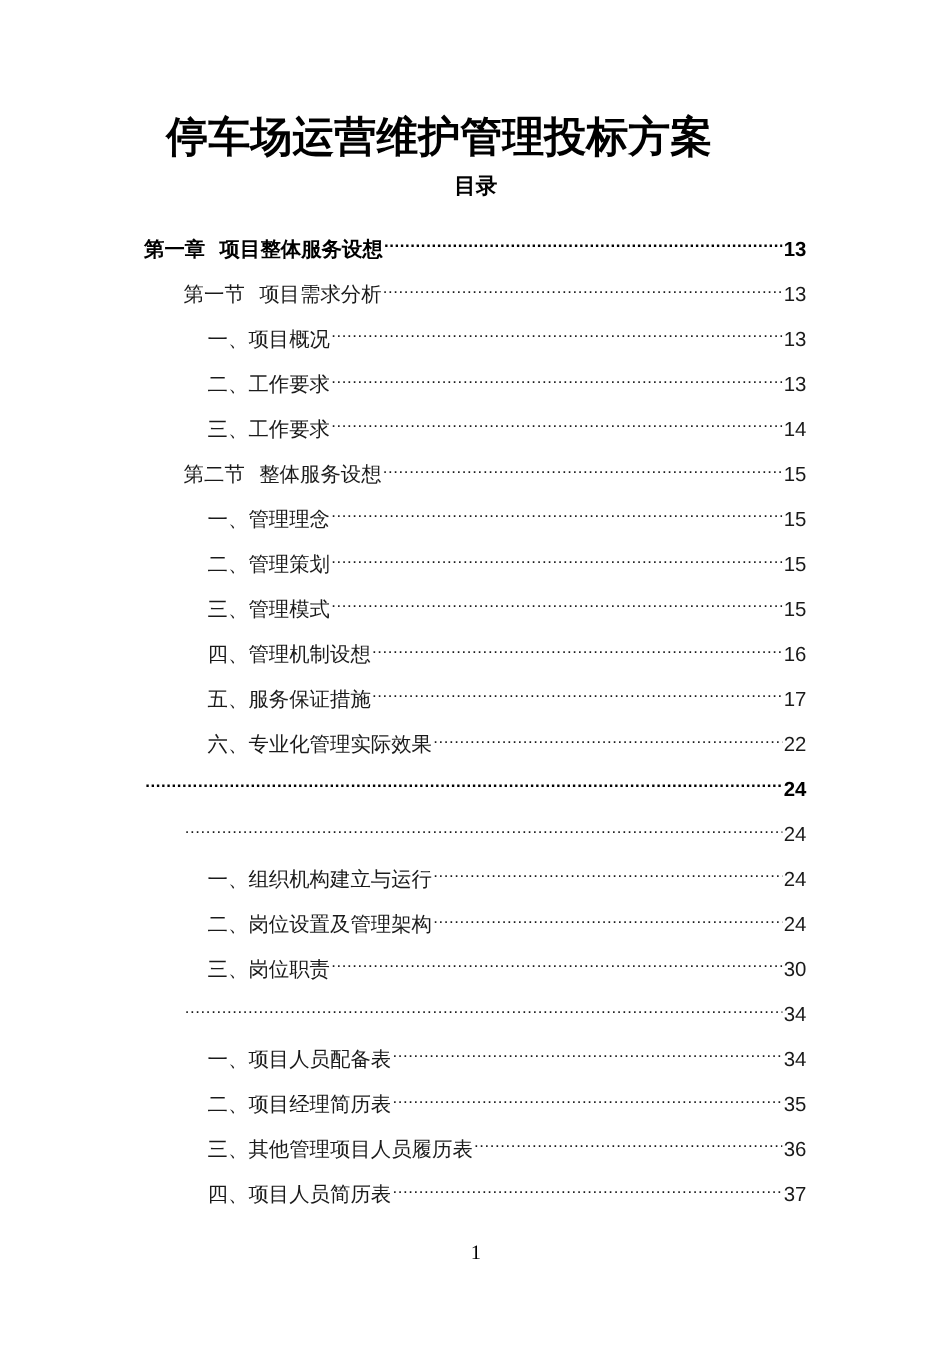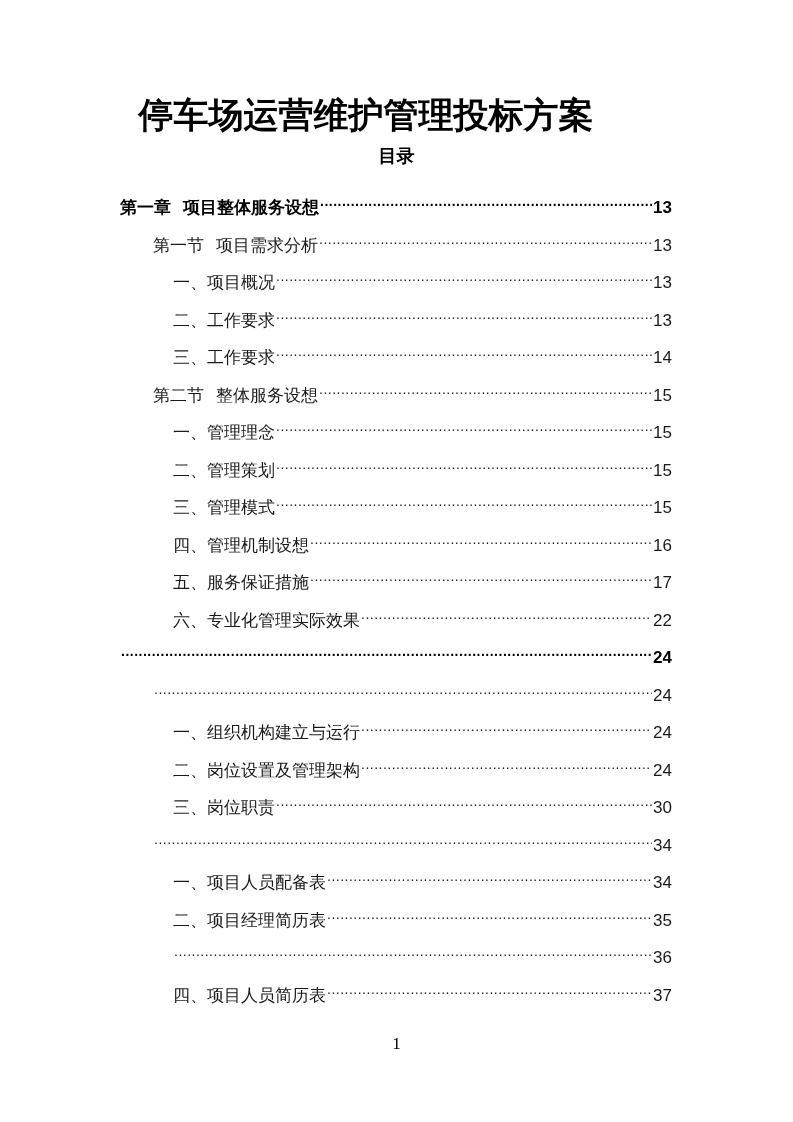--- a/index.html
+++ b/index.html
@@ -140,20 +140,21 @@
       <span class="toc-label"><span>一、</span><span>项目人员配备表</span></span>
       <span class="leader"></span>
       <span class="toc-page">34</span>
     </div>
     <div class="toc-entry level-3" style="top:716px">
       <span class="toc-label"><span>二、</span><span>项目经理简历表</span></span>
       <span class="leader"></span>
       <span class="toc-page">35</span>
     </div>
     <div class="toc-entry level-3" style="top:753px">
+      <span class="toc-label"><span>三、</span><span>其他管理项目人员履历表</span></span>
       <span class="leader"></span>
       <span class="toc-page">36</span>
     </div>
     <div class="toc-entry level-3" style="top:791px">
       <span class="toc-label"><span>四、</span><span>项目人员简历表</span></span>
       <span class="leader"></span>
       <span class="toc-page">37</span>
     </div>
   </div>
 

